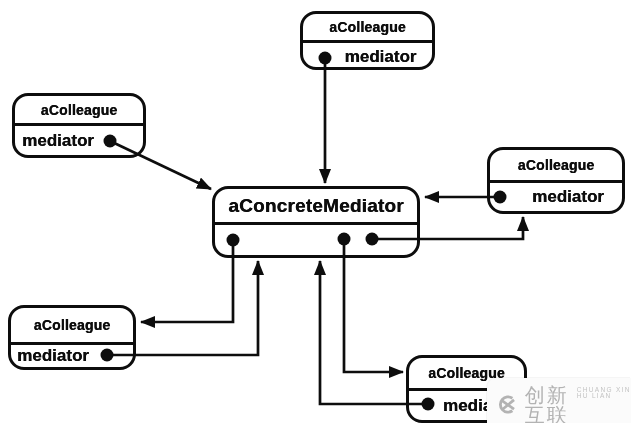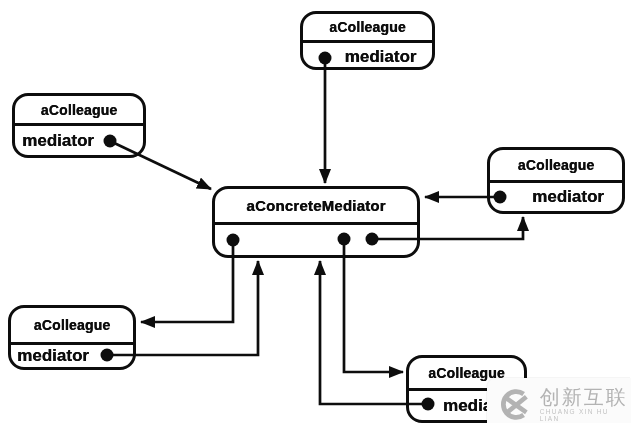--- a/index.html
+++ b/index.html
@@ -16,31 +16,31 @@
     display:flex;align-items:center;justify-content:center;
     border-bottom:3px solid #0d0d0d;box-sizing:content-box;
     font-weight:bold;font-size:14px;color:#0d0d0d;
     text-shadow:0.4px 0 0 currentColor;letter-spacing:0.2px;
   }
   .uml-field{
     display:flex;align-items:center;justify-content:center;
     font-weight:bold;font-size:17px;color:#0d0d0d;
     text-shadow:0.3px 0 0 currentColor;
   }
-  .uml-title.big{font-size:15px;}
+  .uml-title.big{font-size:19px;}
   
   #wires{position:absolute;left:0;top:0;z-index:2;pointer-events:none;}
   
   #watermark{
     position:absolute;left:487px;top:378px;width:144px;height:53px;z-index:3;
     background:#fbfbfb;border-top-left-radius:10px;
     display:flex;align-items:center;gap:7px;padding-left:9px;box-sizing:border-box;
     box-shadow:-1px -1px 0 rgba(0,0,0,0.04);
   }
-  .wm-text{display:flex;flex-direction:column;line-height:1;}
+  .wm-text{display:flex;flex-direction:row;line-height:1;}
   .wm-brand{font-size:20px;color:#b3b3b3;letter-spacing:2px;font-weight:500;}
   .wm-tagline{font-size:6.5px;color:#c3c3c3;letter-spacing:1.3px;margin-top:2px;}
 </style>
 </head>
 <body>
 
 <div id="stage">
 
   <div class="uml-box" style="left:300px;top:11px;width:135px;height:59px;">
     <div class="uml-title" style="height:26px;">aColleague</div>

